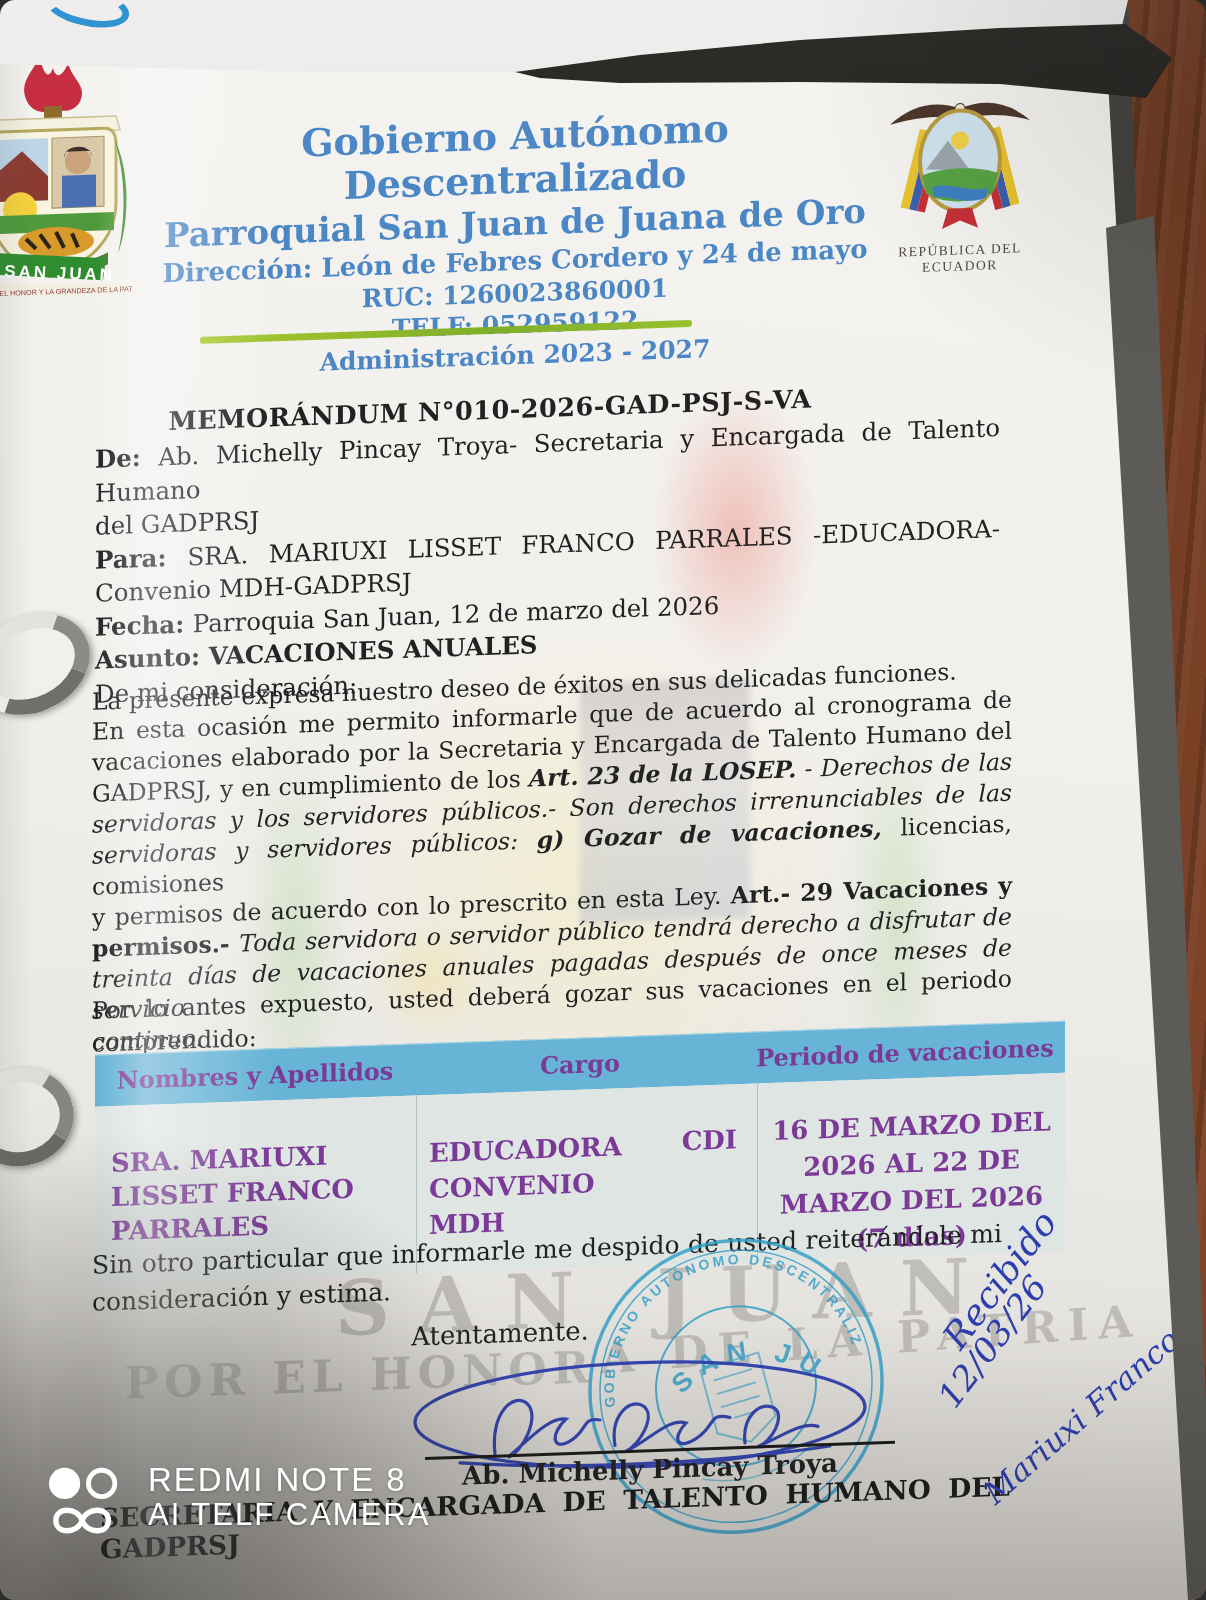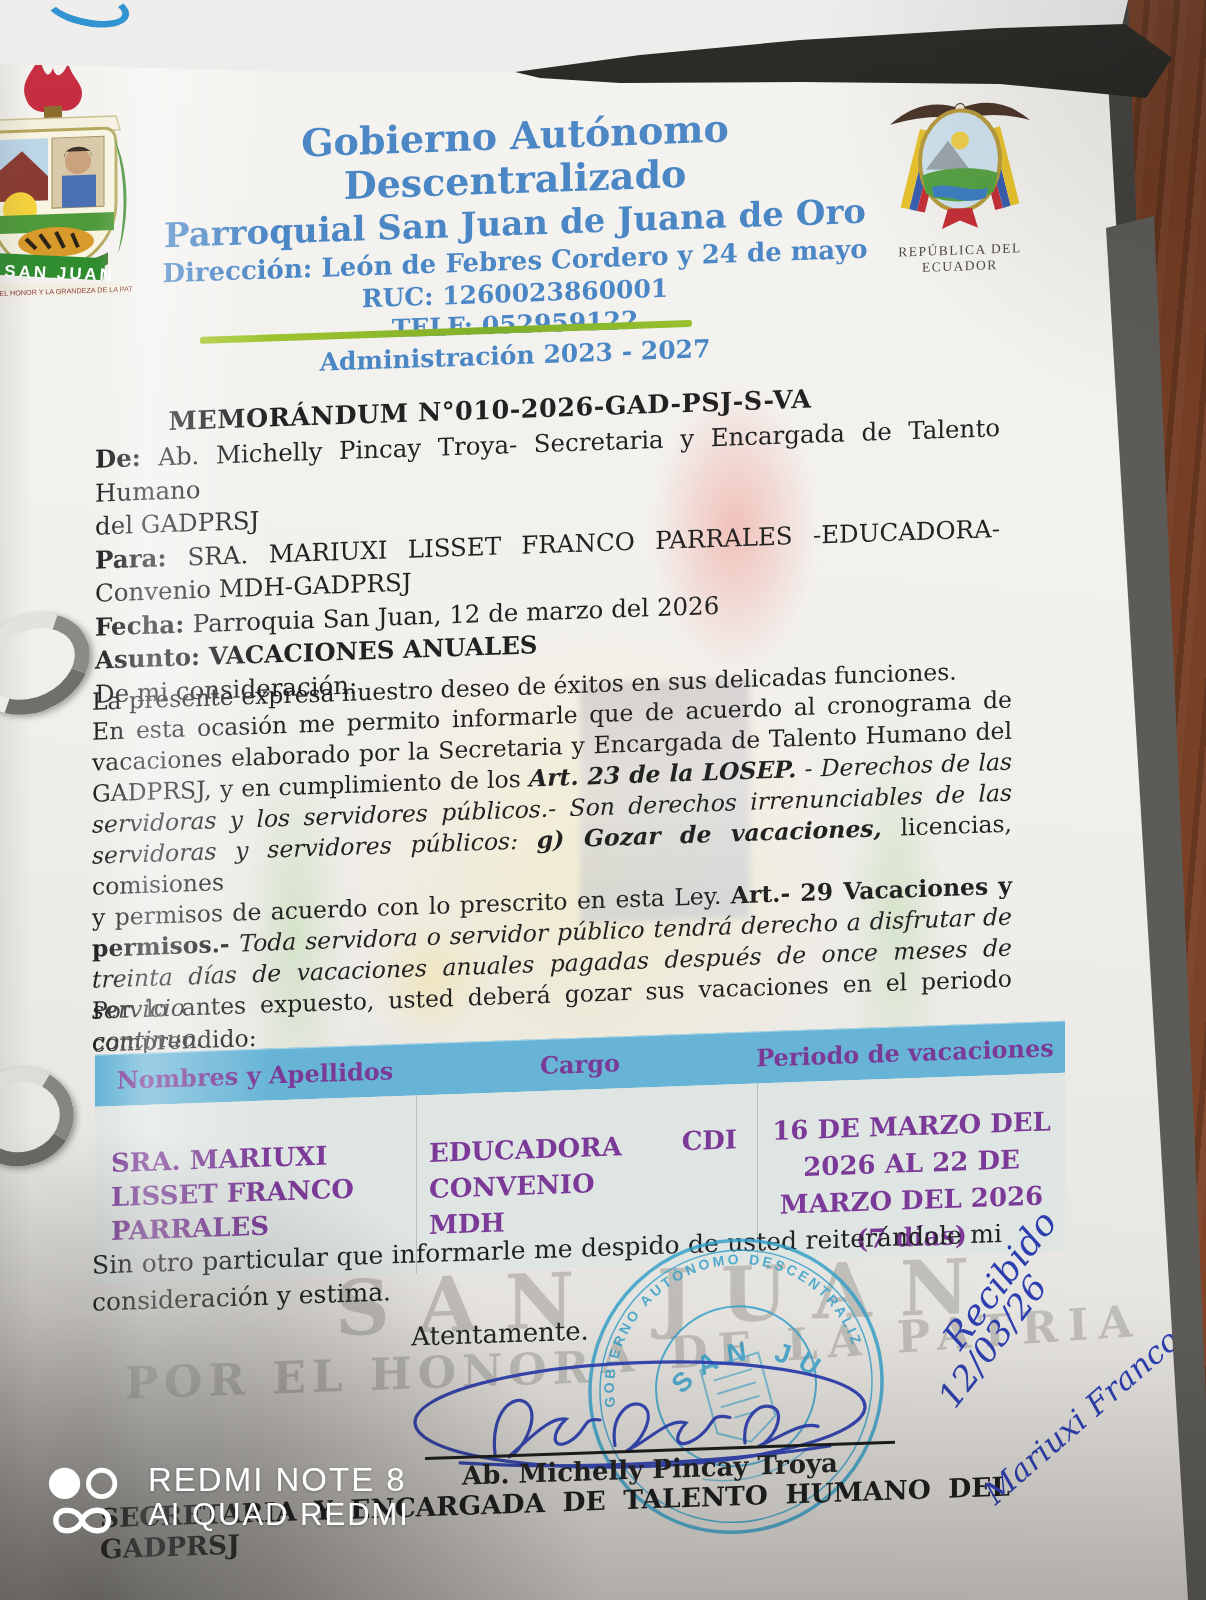--- a/index.html
+++ b/index.html
@@ -1,17 +1,17 @@
 <!DOCTYPE html>
 <html><head>
 <meta charset="utf-8">
 <style>
   html,body{margin:0;padding:0;background:#2e2c2a;}
   .stage{position:relative;width:1206px;height:1600px;overflow:hidden;background:#44423f;
-         font-family:"DejaVu Serif","Liberation Serif",serif;}
+         font-family:"DejaVu Serif","Liberation Serif",serif;border-radius:15px;}
   
   .wood{position:absolute;inset:0;z-index:1;
     background:linear-gradient(100deg,#6f3a22 0%,#8a4a2c 20%,#7b4226 38%,#94552f 58%,#6f3a22 78%,#83472a 100%);
     clip-path:polygon(1128px 0px,1206px 0px,1206px 1600px,1168px 1600px,1150px 620px,1134px 150px);}
   .wood::after{content:"";position:absolute;inset:0;
     background:repeating-linear-gradient(95deg,rgba(0,0,0,.16) 0 6px,rgba(255,255,255,.03) 6px 14px,transparent 14px 30px);}
   .folder-strip{position:absolute;inset:0;z-index:3;background:#5d5b58;
     clip-path:polygon(1106px 228px,1154px 216px,1206px 1400px,1206px 1600px,1188px 1600px);}
   .back-page{position:absolute;inset:0;z-index:8;background:linear-gradient(180deg,#eeedeb,#e6e5e2);
     clip-path:polygon(0px 0px,1128px 0px,1122px 26px,1000px 30px,800px 42px,640px 57px,515px 72px,300px 72px,0px 64px);}
@@ -293,16 +293,16 @@
   <div class="vignette"></div>
 
   <div class="cam">
     <svg width="88" height="80" viewBox="0 0 90 82">
       <circle cx="21" cy="22" r="16" fill="#ffffff"></circle>
       <circle cx="59" cy="22" r="13.5" fill="none" stroke="#ffffff" stroke-width="5"></circle>
       <path d="M12,60 C12,46 34,46 39,60 C44,74 66,74 66,60 C66,46 44,46 39,60 C34,74 12,74 12,60 Z" fill="none" stroke="#ffffff" stroke-width="5.5"></path>
     </svg>
     <div class="cam-lines">
       <div class="cam-l1">REDMI NOTE 8</div>
-      <div class="cam-l2">AI QUAD REDMI</div>
+      <div class="cam-l2">AI TELF CAMERA</div>
     </div>
   </div>
 </div>
 
 </body></html>

